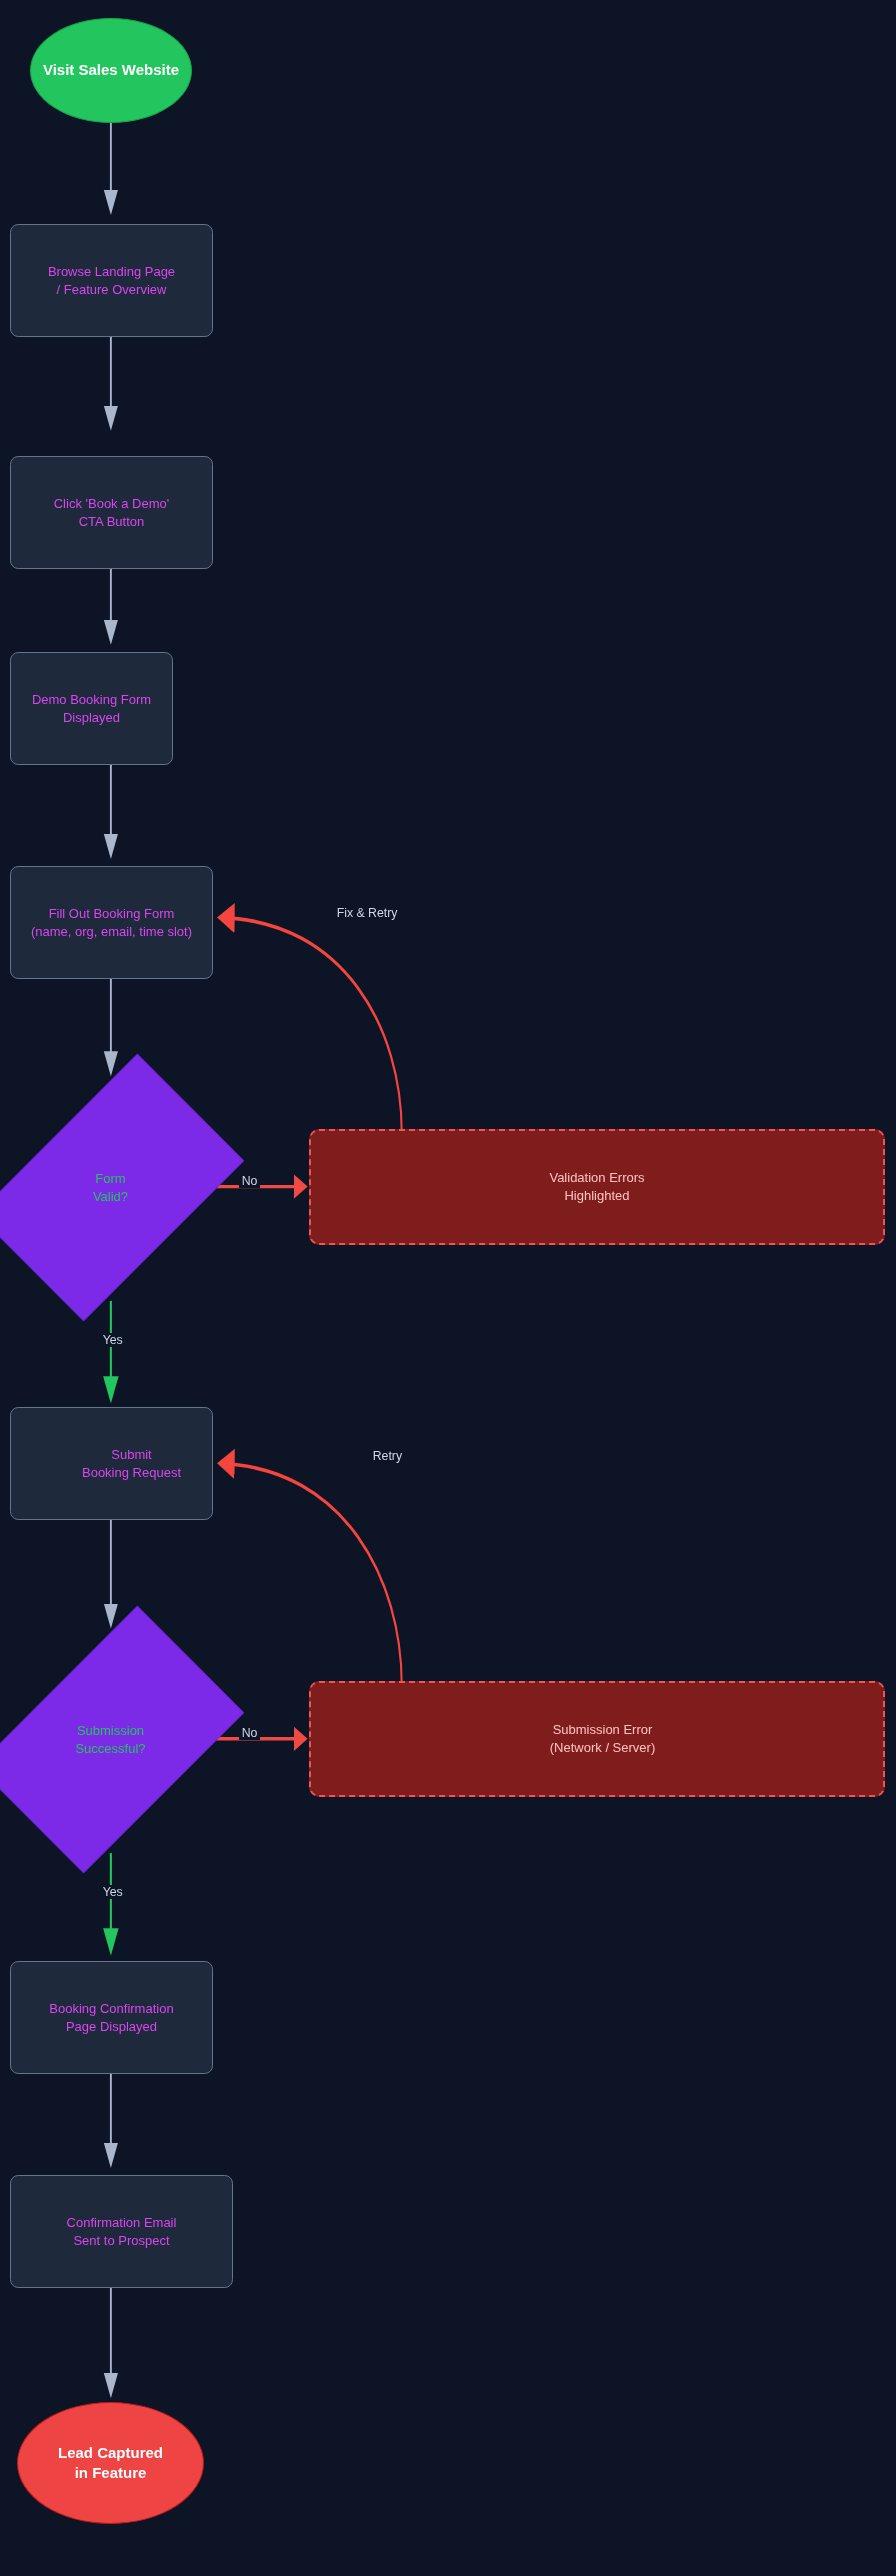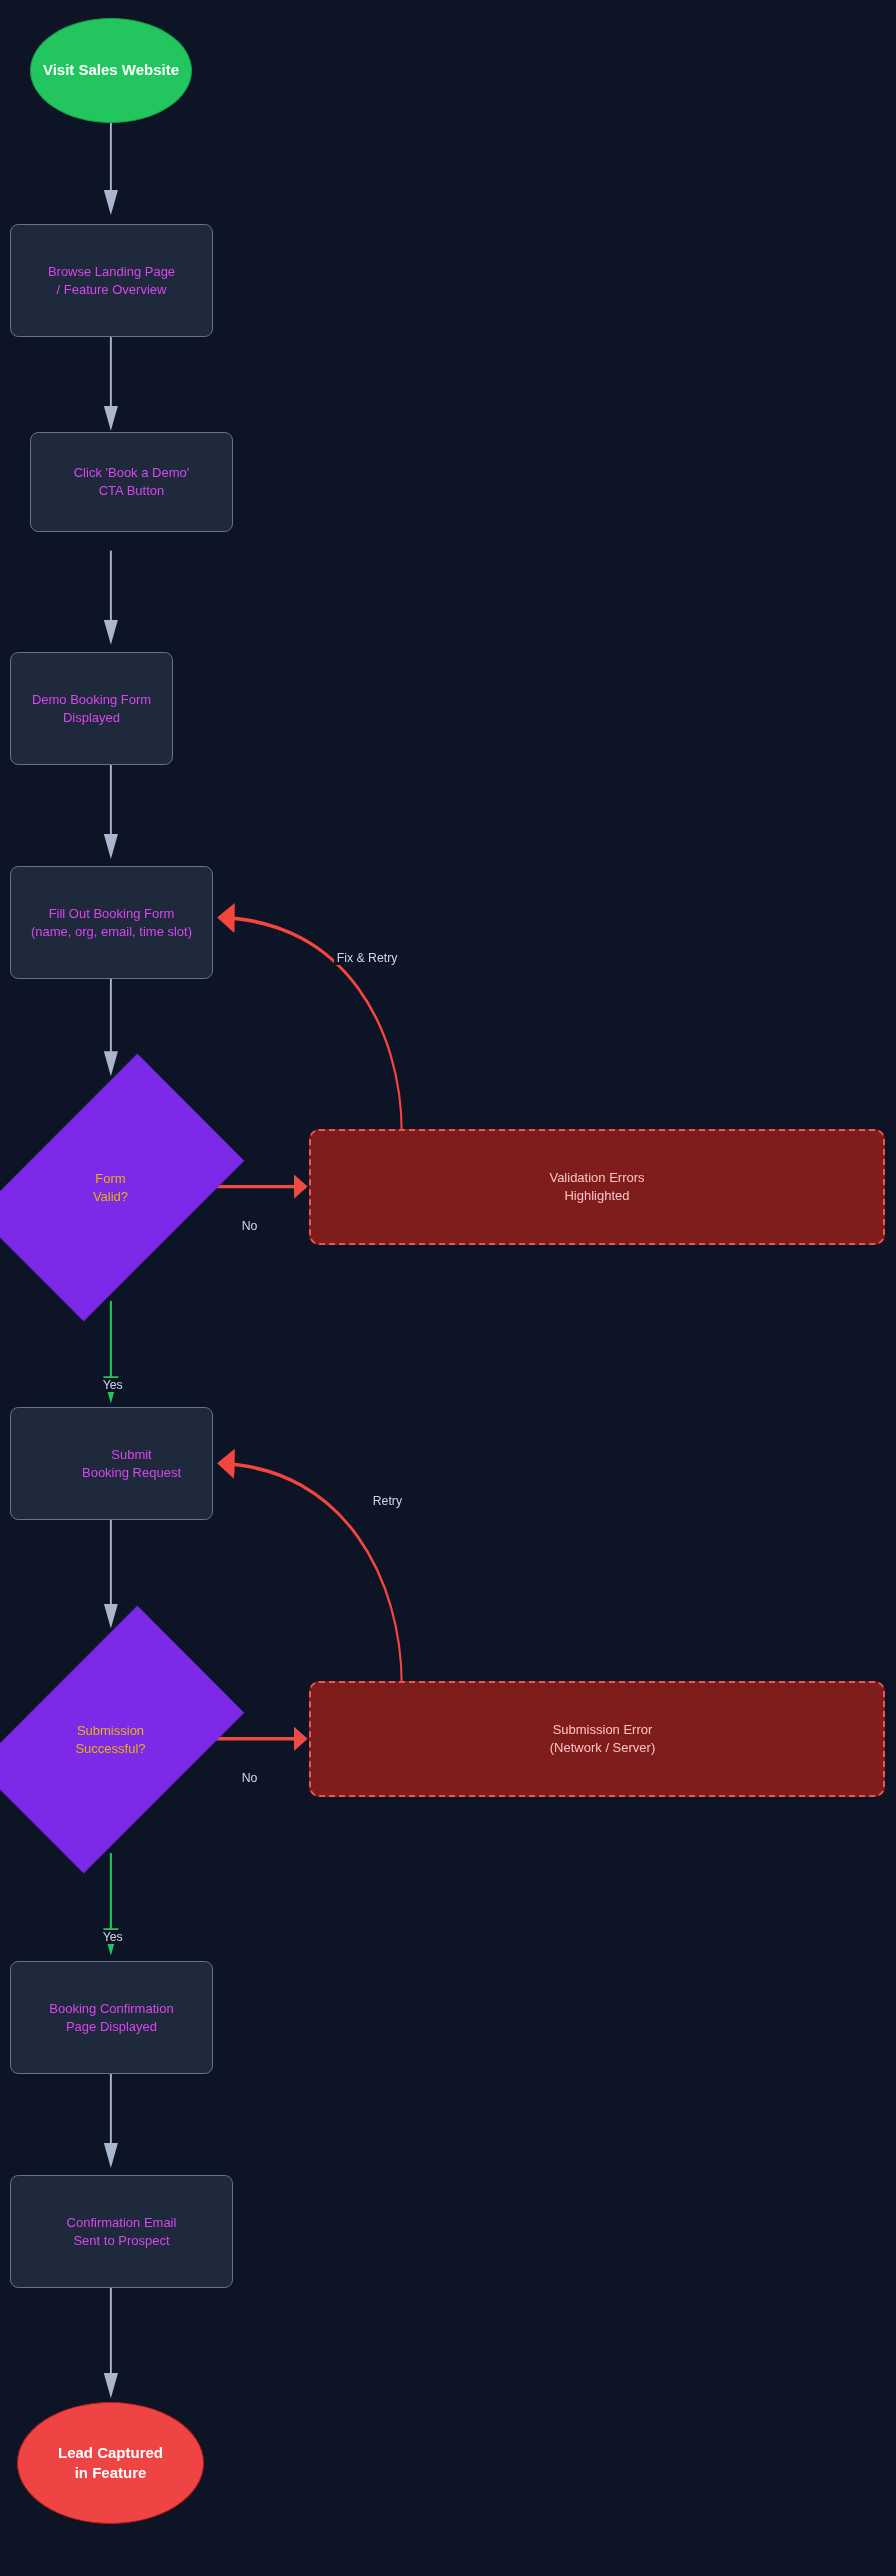--- a/index.html
+++ b/index.html
@@ -55,21 +55,21 @@
     background: #1e293b;
     border: 1.5px solid #64748b;
     border-radius: 8.2px;
     color: #d946ef;
     font-size: 13px;
   }
   
   .node.decision {
     background: transparent;
     border: none;
-    color: #eab308;
+    color: #22c55e;
     font-size: 13px;
   }
   .diamond-shape {
     position: absolute;
     left: 0; top: 0;
     width: 100%;
     height: 100%;
     background: #7c2ae8;
     border: 1.8px solid #6d28d9;
     transform: rotate(45deg);
@@ -87,21 +87,20 @@
     border-radius: 10px;
     color: #ffc2c2;
     font-size: 13px;
   }
   .edge-label {
     position: absolute;
     font-size: 12.3px;
     color: #cfd8e8;
     white-space: nowrap;
     font-family: "Liberation Sans", sans-serif;
-    margin-top: 45px;
   }
   .edge-label.on-bg {
     background: #0d1425;
     padding: 0 2.7px;
   }
 </style>
 </head>
 <body>
 
 <div id="flow-root">
@@ -155,21 +154,21 @@
     <span>Visit Sales Website</span>
   </div>
 
   <div class="node process" style="left: 10px; top: 224px; width: 203px; height: 113px;">
     <div>
       <div>Browse Landing Page</div>
       <div>/ Feature Overview</div>
     </div>
   </div>
 
-  <div class="node process" style="left: 10px; top: 432px; width: 203px; height: 100px; margin-left: 20px;">
+  <div class="node process" style="left: 10px; top: 456px; width: 203px; height: 113px;">
     <div>
       <div>Click 'Book a Demo'</div>
       <div>CTA Button</div>
     </div>
   </div>
 
   <div class="node process" style="left: 10px; top: 652px; width: 163px; height: 113px;">
     <div>
       <div>Demo Booking Form</div>
       <div>Displayed</div>

